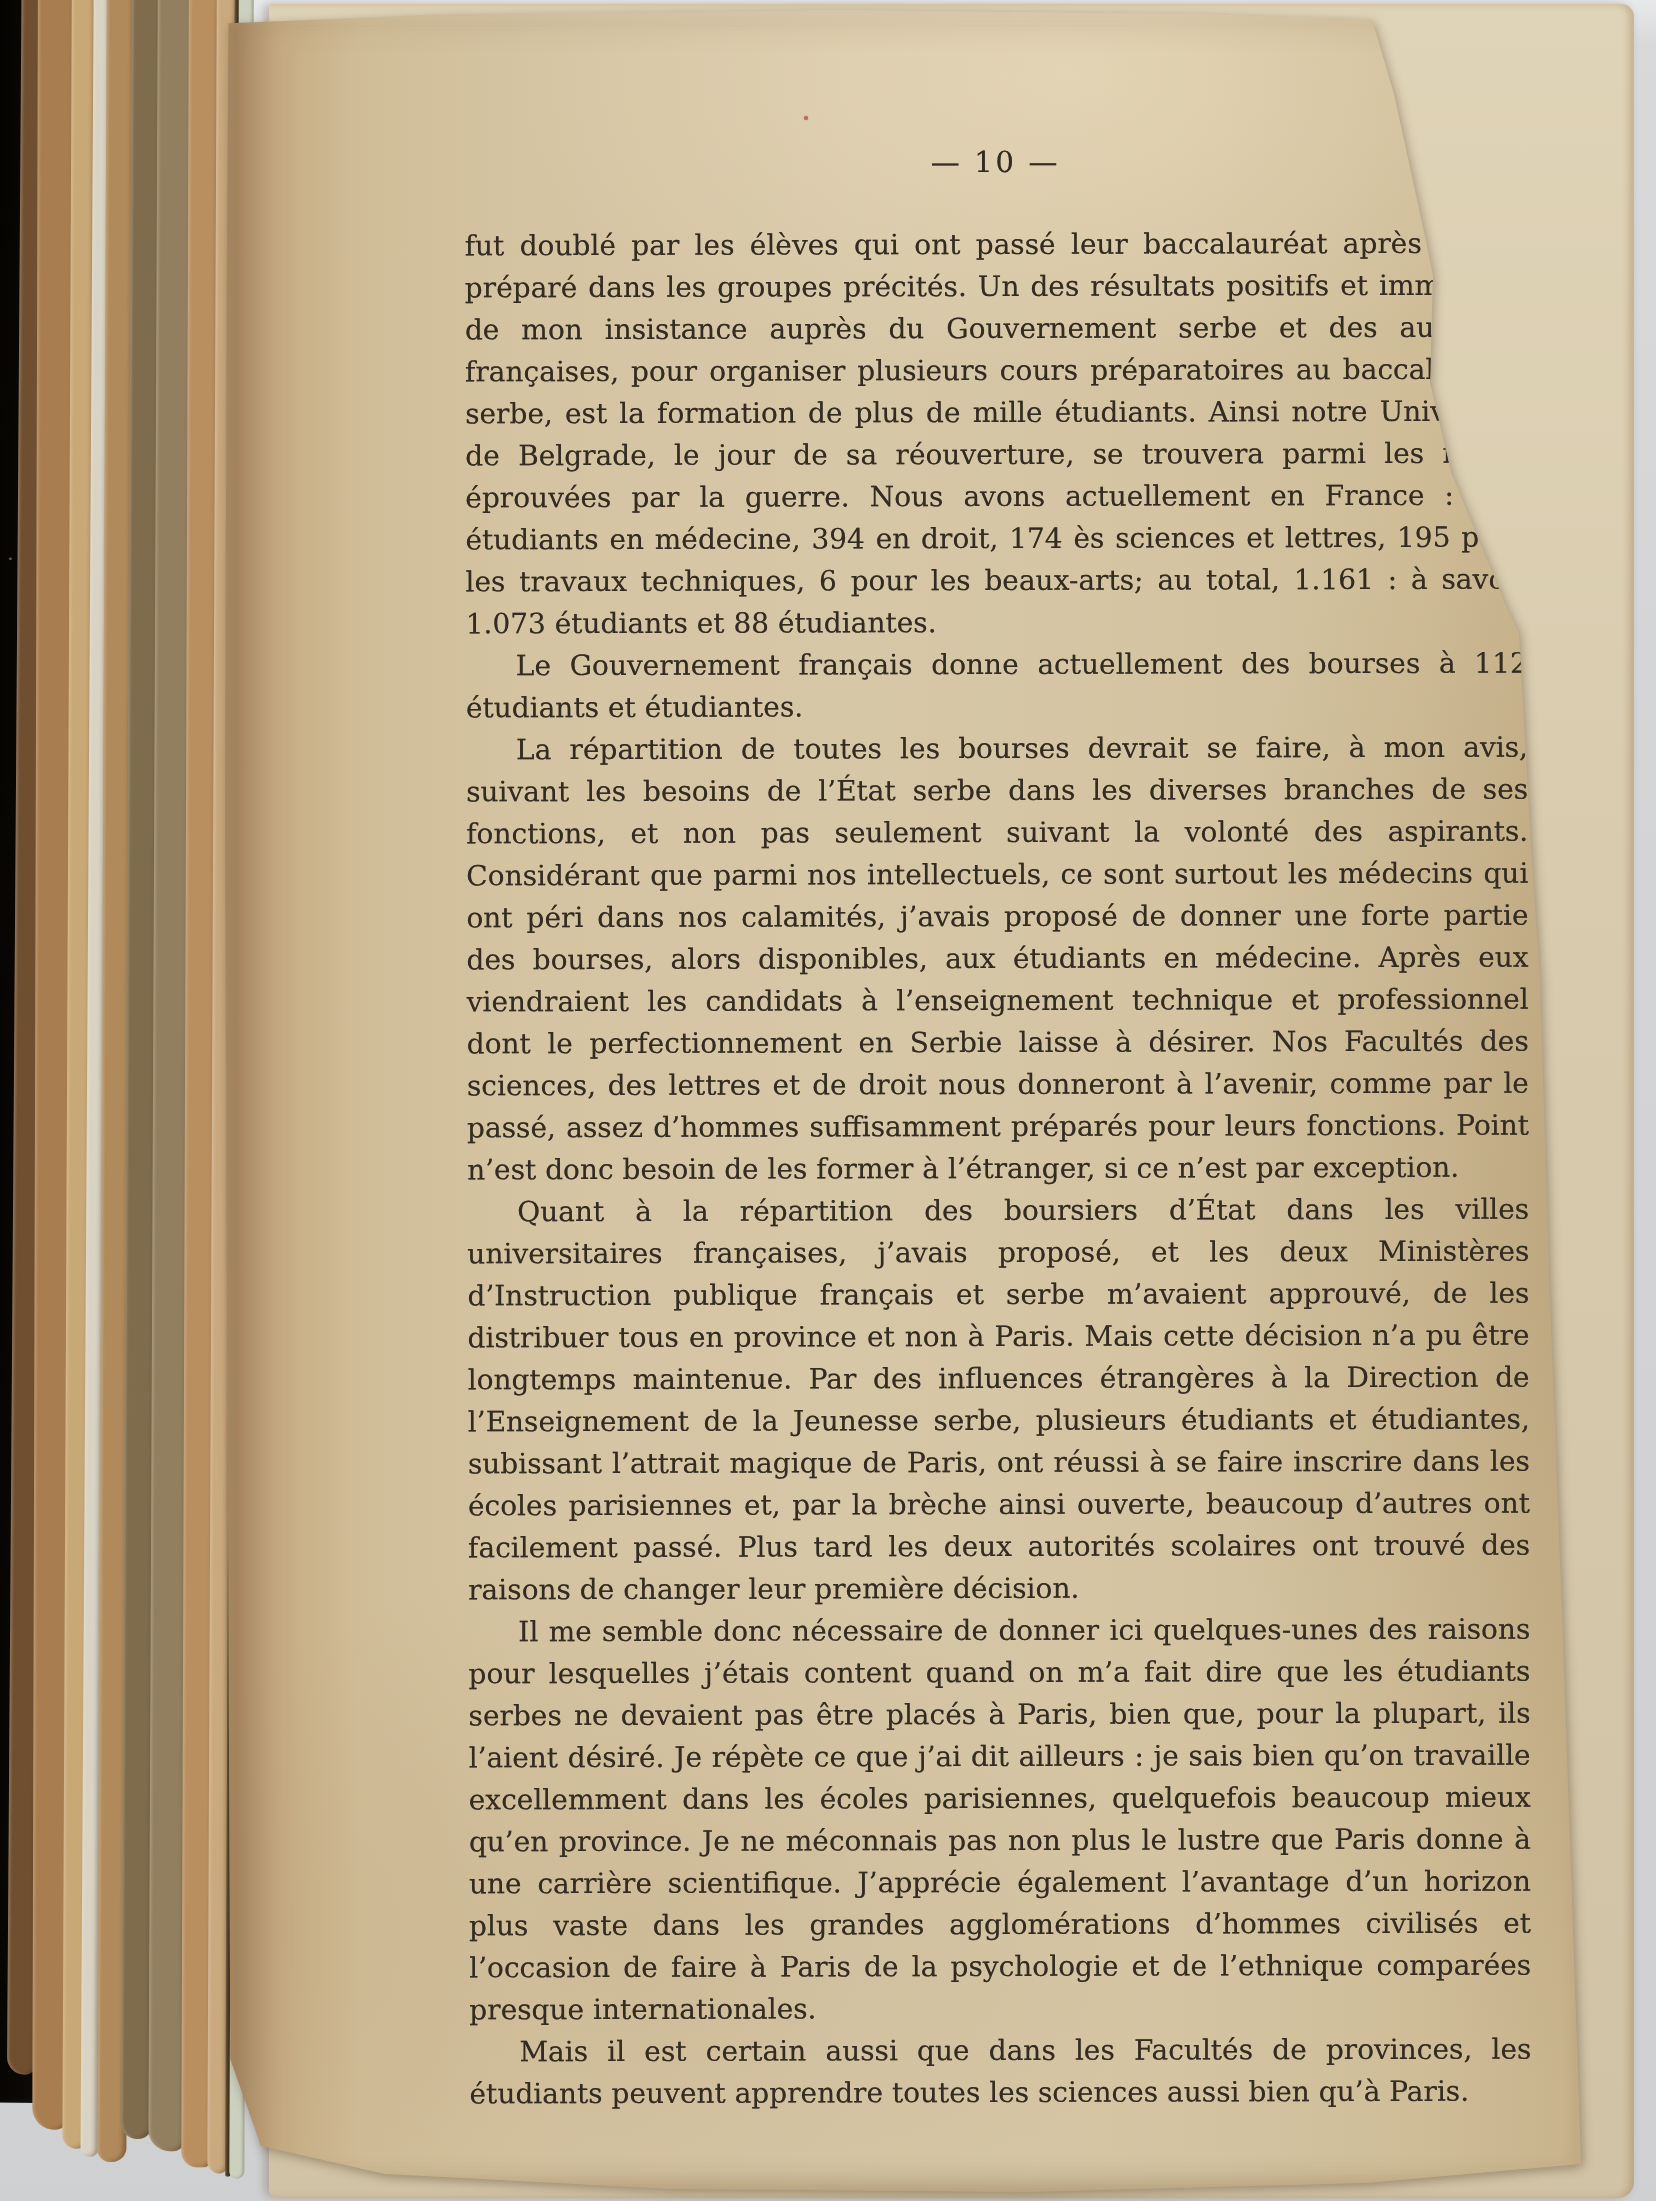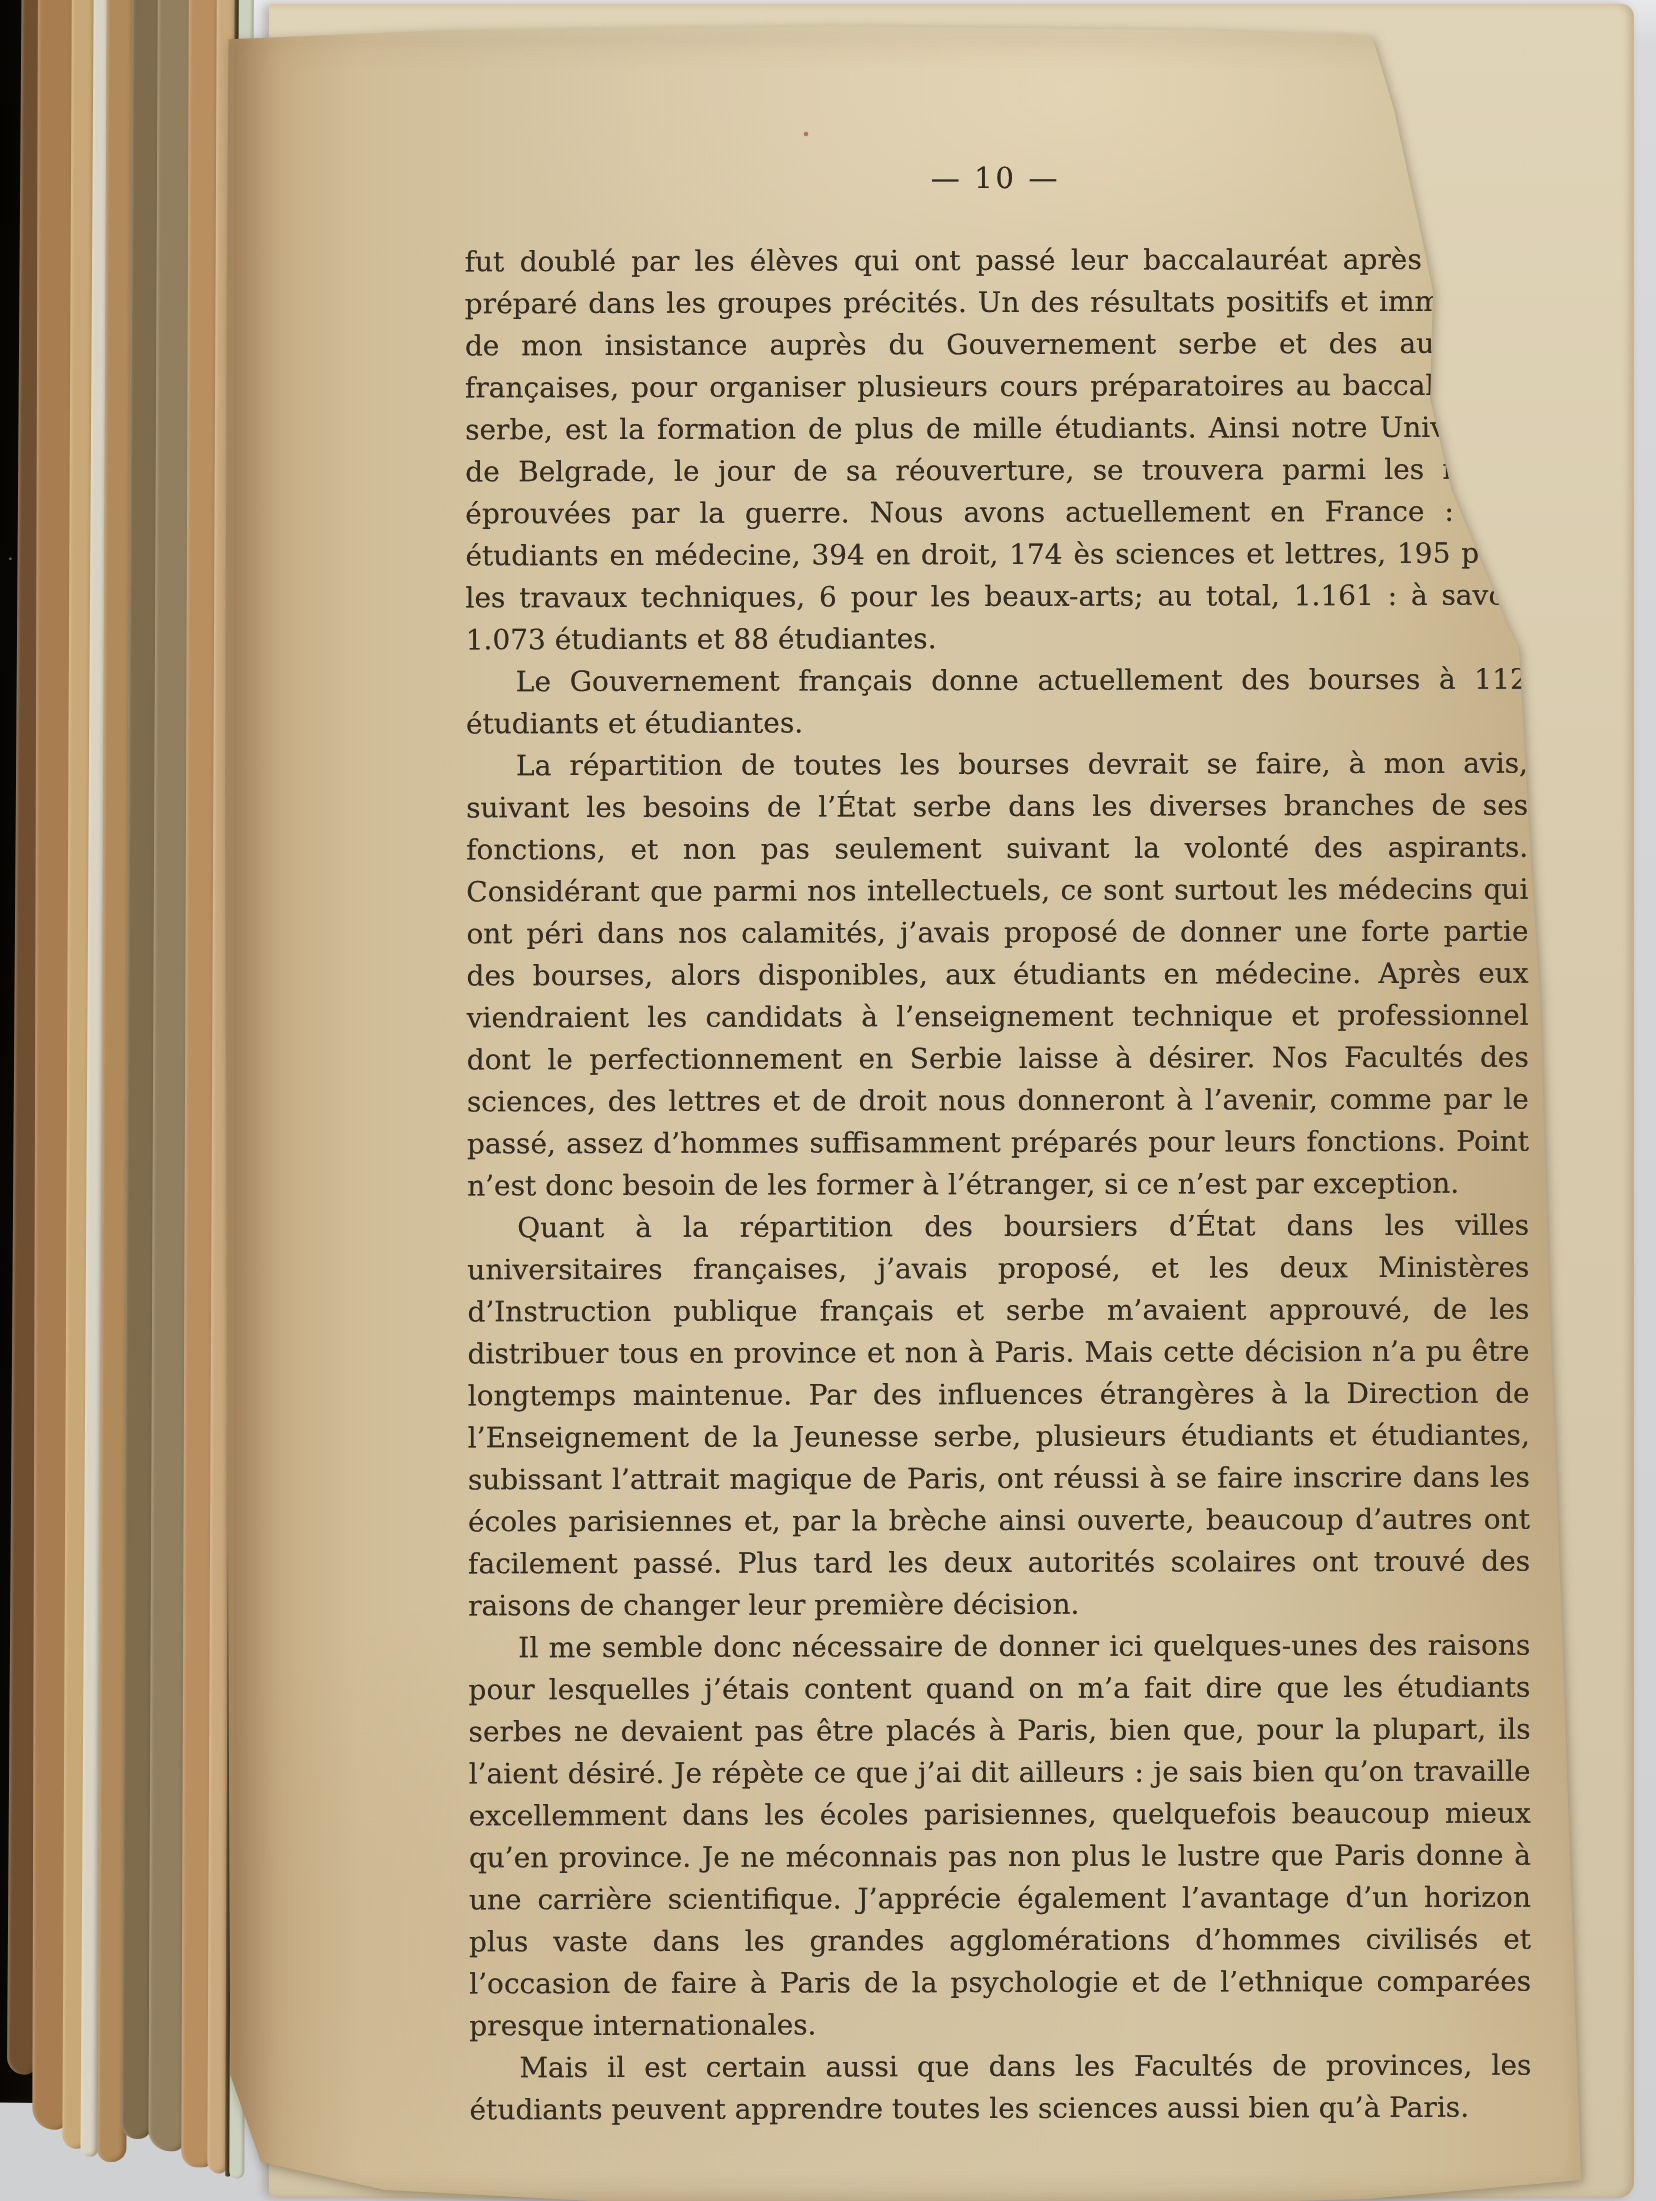--- a/index.html
+++ b/index.html
@@ -46,21 +46,21 @@
   .s11{left:220px;width:15px;height:2185px;background:#ccd1bf;border-radius:1.8px 1.8px 7.1px 7.1px;box-shadow:inset -1.8px 0 2.7px rgba(60,50,30,.3);}
 
   
   .under-page{
     position:absolute;left:269px;top:3.6px;width:1365px;height:2194px;
     background:linear-gradient(180deg,#e0d4b8 0%,#d8cbae 40%,#d1c3a5 100%);
     border-radius:3.6px 12.5px 16px 9px;
     box-shadow:-4.5px 0 8px rgba(90,60,30,.28), inset -5.3px 0 7.1px rgba(120,85,45,.25);
   }
 
-  .page-wrap{position:absolute;inset:0;filter:drop-shadow(2.7px 3.6px 5.3px rgba(70,50,25,.4));margin-top:16px;}
+  .page-wrap{position:absolute;inset:0;filter:drop-shadow(2.7px 3.6px 5.3px rgba(70,50,25,.4));}
   .page{
     position:absolute;left:225px;top:9px;width:1360px;height:2189px;
     background:
       radial-gradient(circle 2.7px at 581px 109px, rgba(160,50,35,.6) 0 1.8px, transparent 2.7px),
       radial-gradient(circle 3.6px at 1057px 1080px, rgba(130,90,50,.45) 0 1.8px, transparent 3.6px),
       radial-gradient(802px 446px at 62% 3%, rgba(238,224,194,.55), transparent 70%),
       radial-gradient(731px 552px at 30% 88%, rgba(150,110,60,.12), transparent 70%),
       radial-gradient(624px 1248px at 104% 55%, rgba(120,85,45,.16), transparent 72%),
       linear-gradient(90deg,#b3946e 0%,#c6ac84 4%,#d0bd98 10%,#d5c4a2 22%,#d6c7a7 46%,#d4c4a2 70%,#cfbd98 88%,#c7b28b 100%);
     box-shadow:

